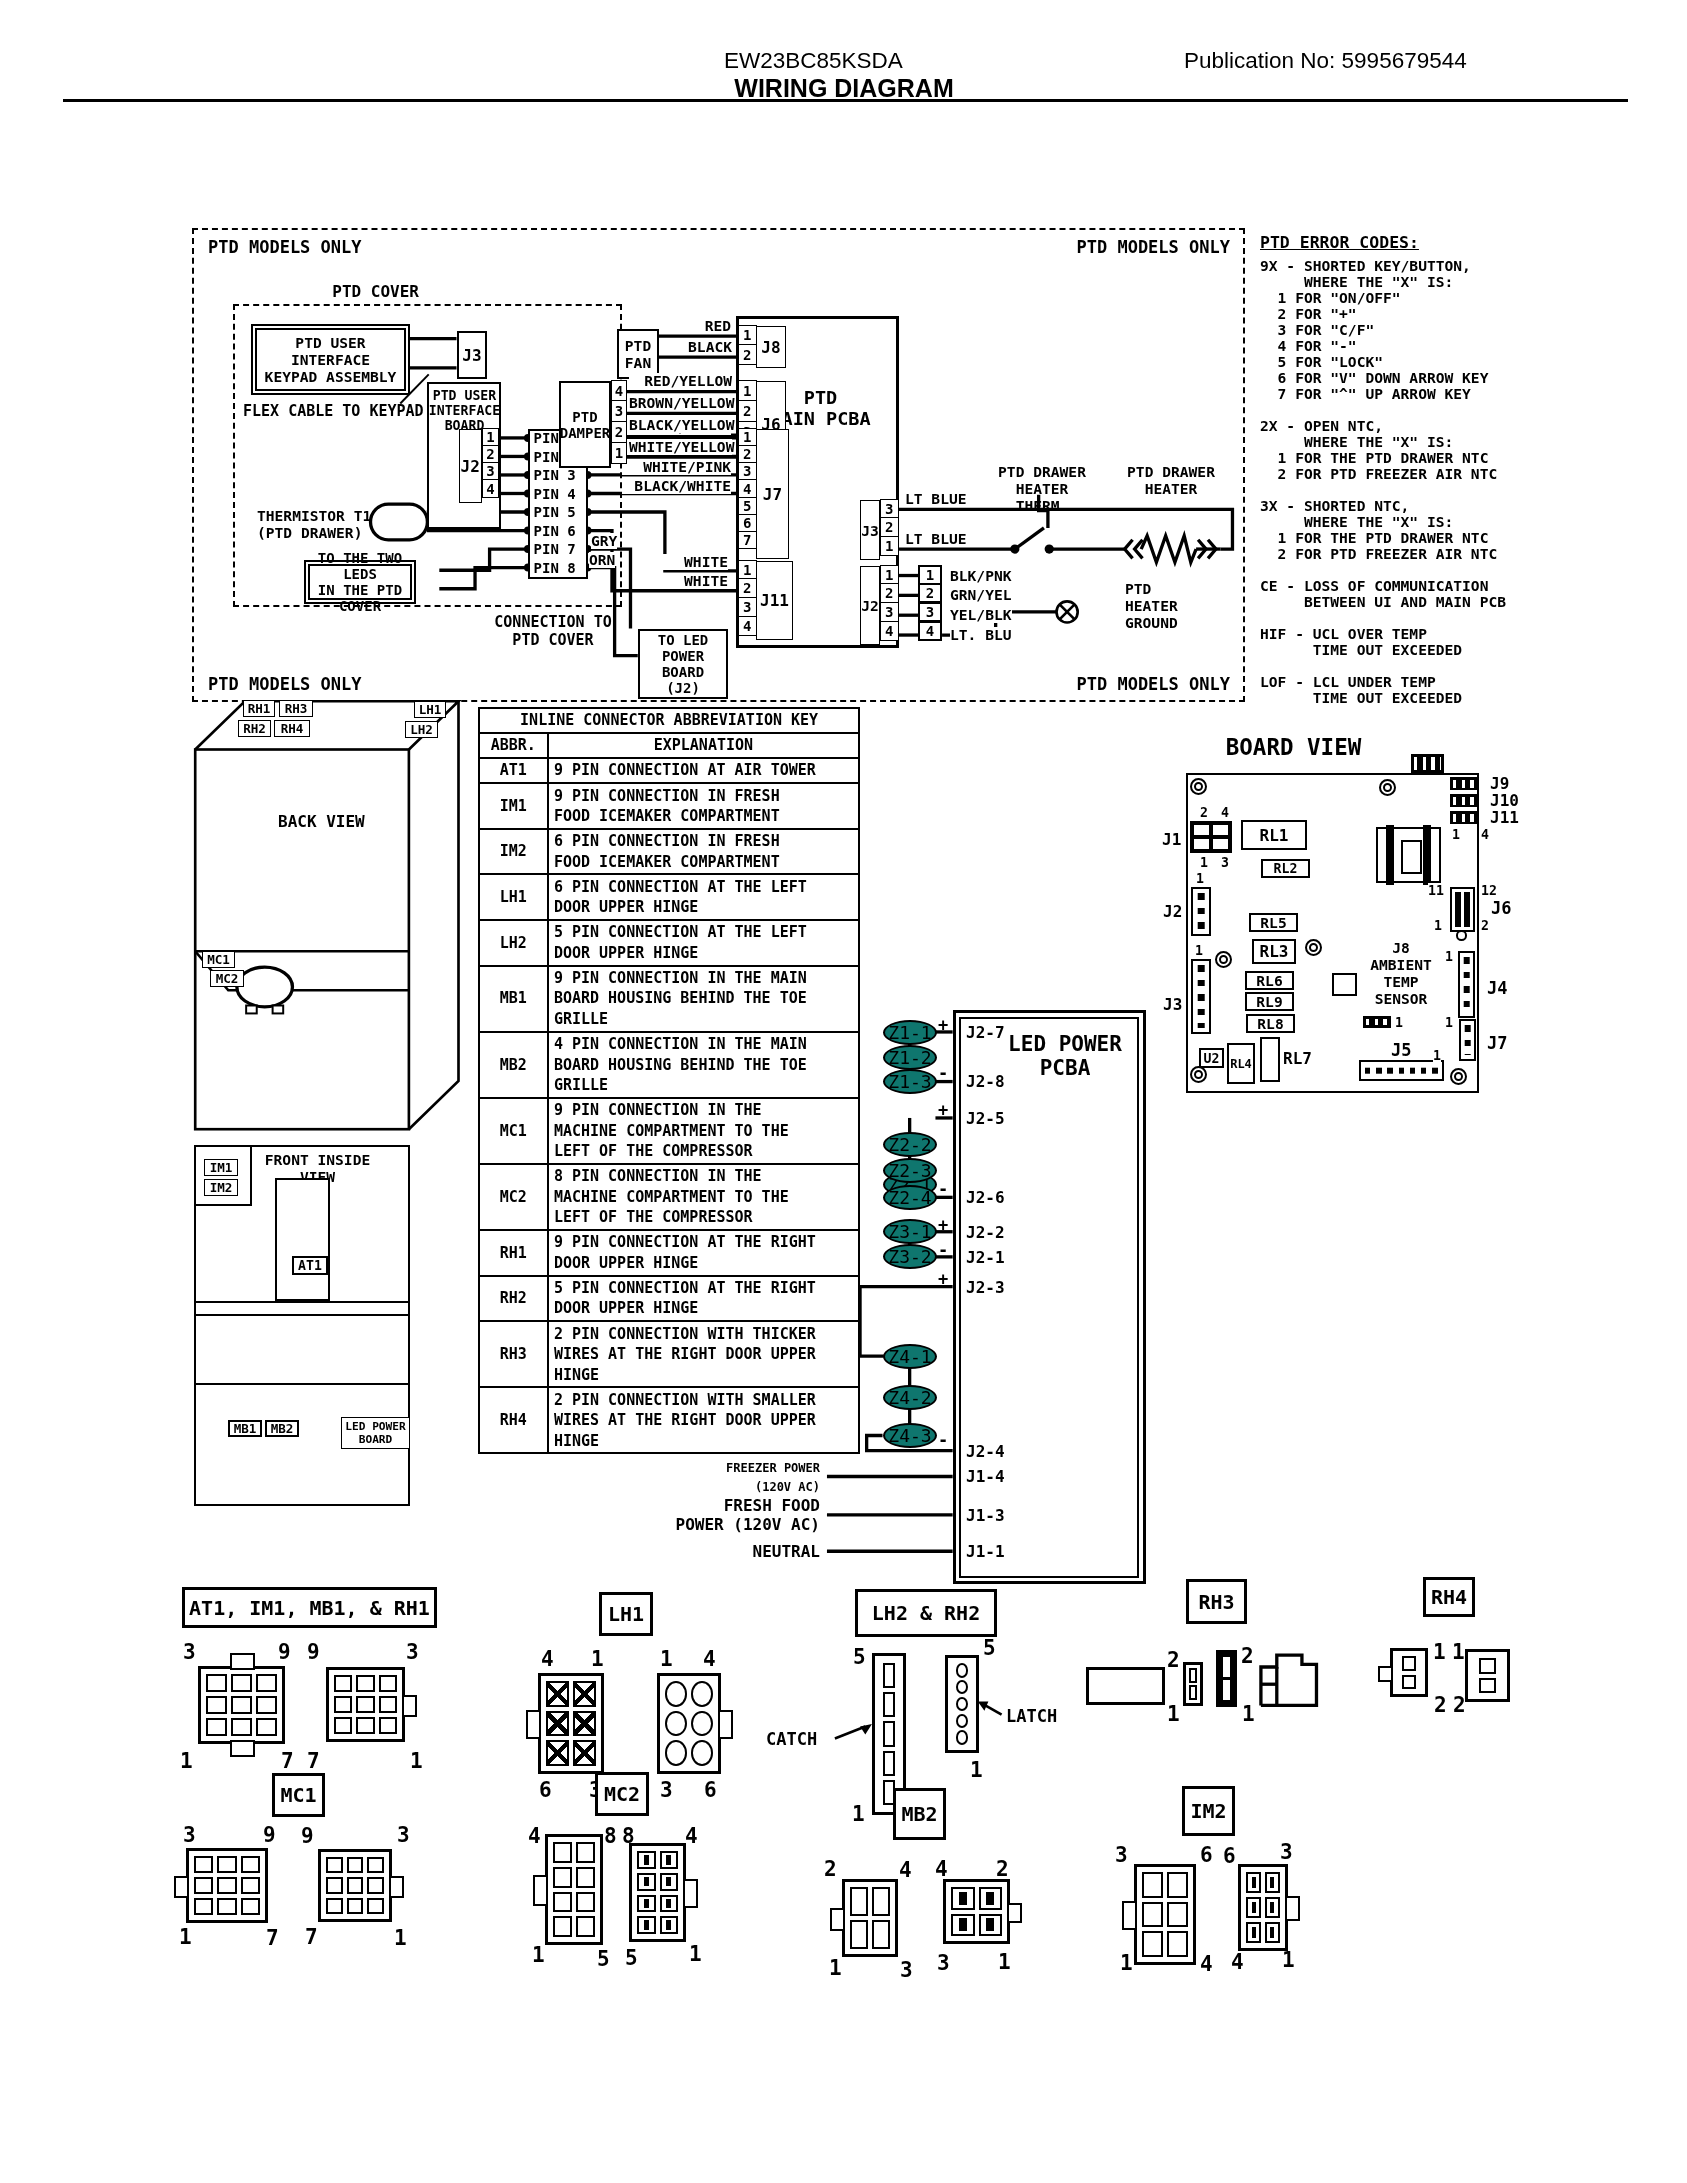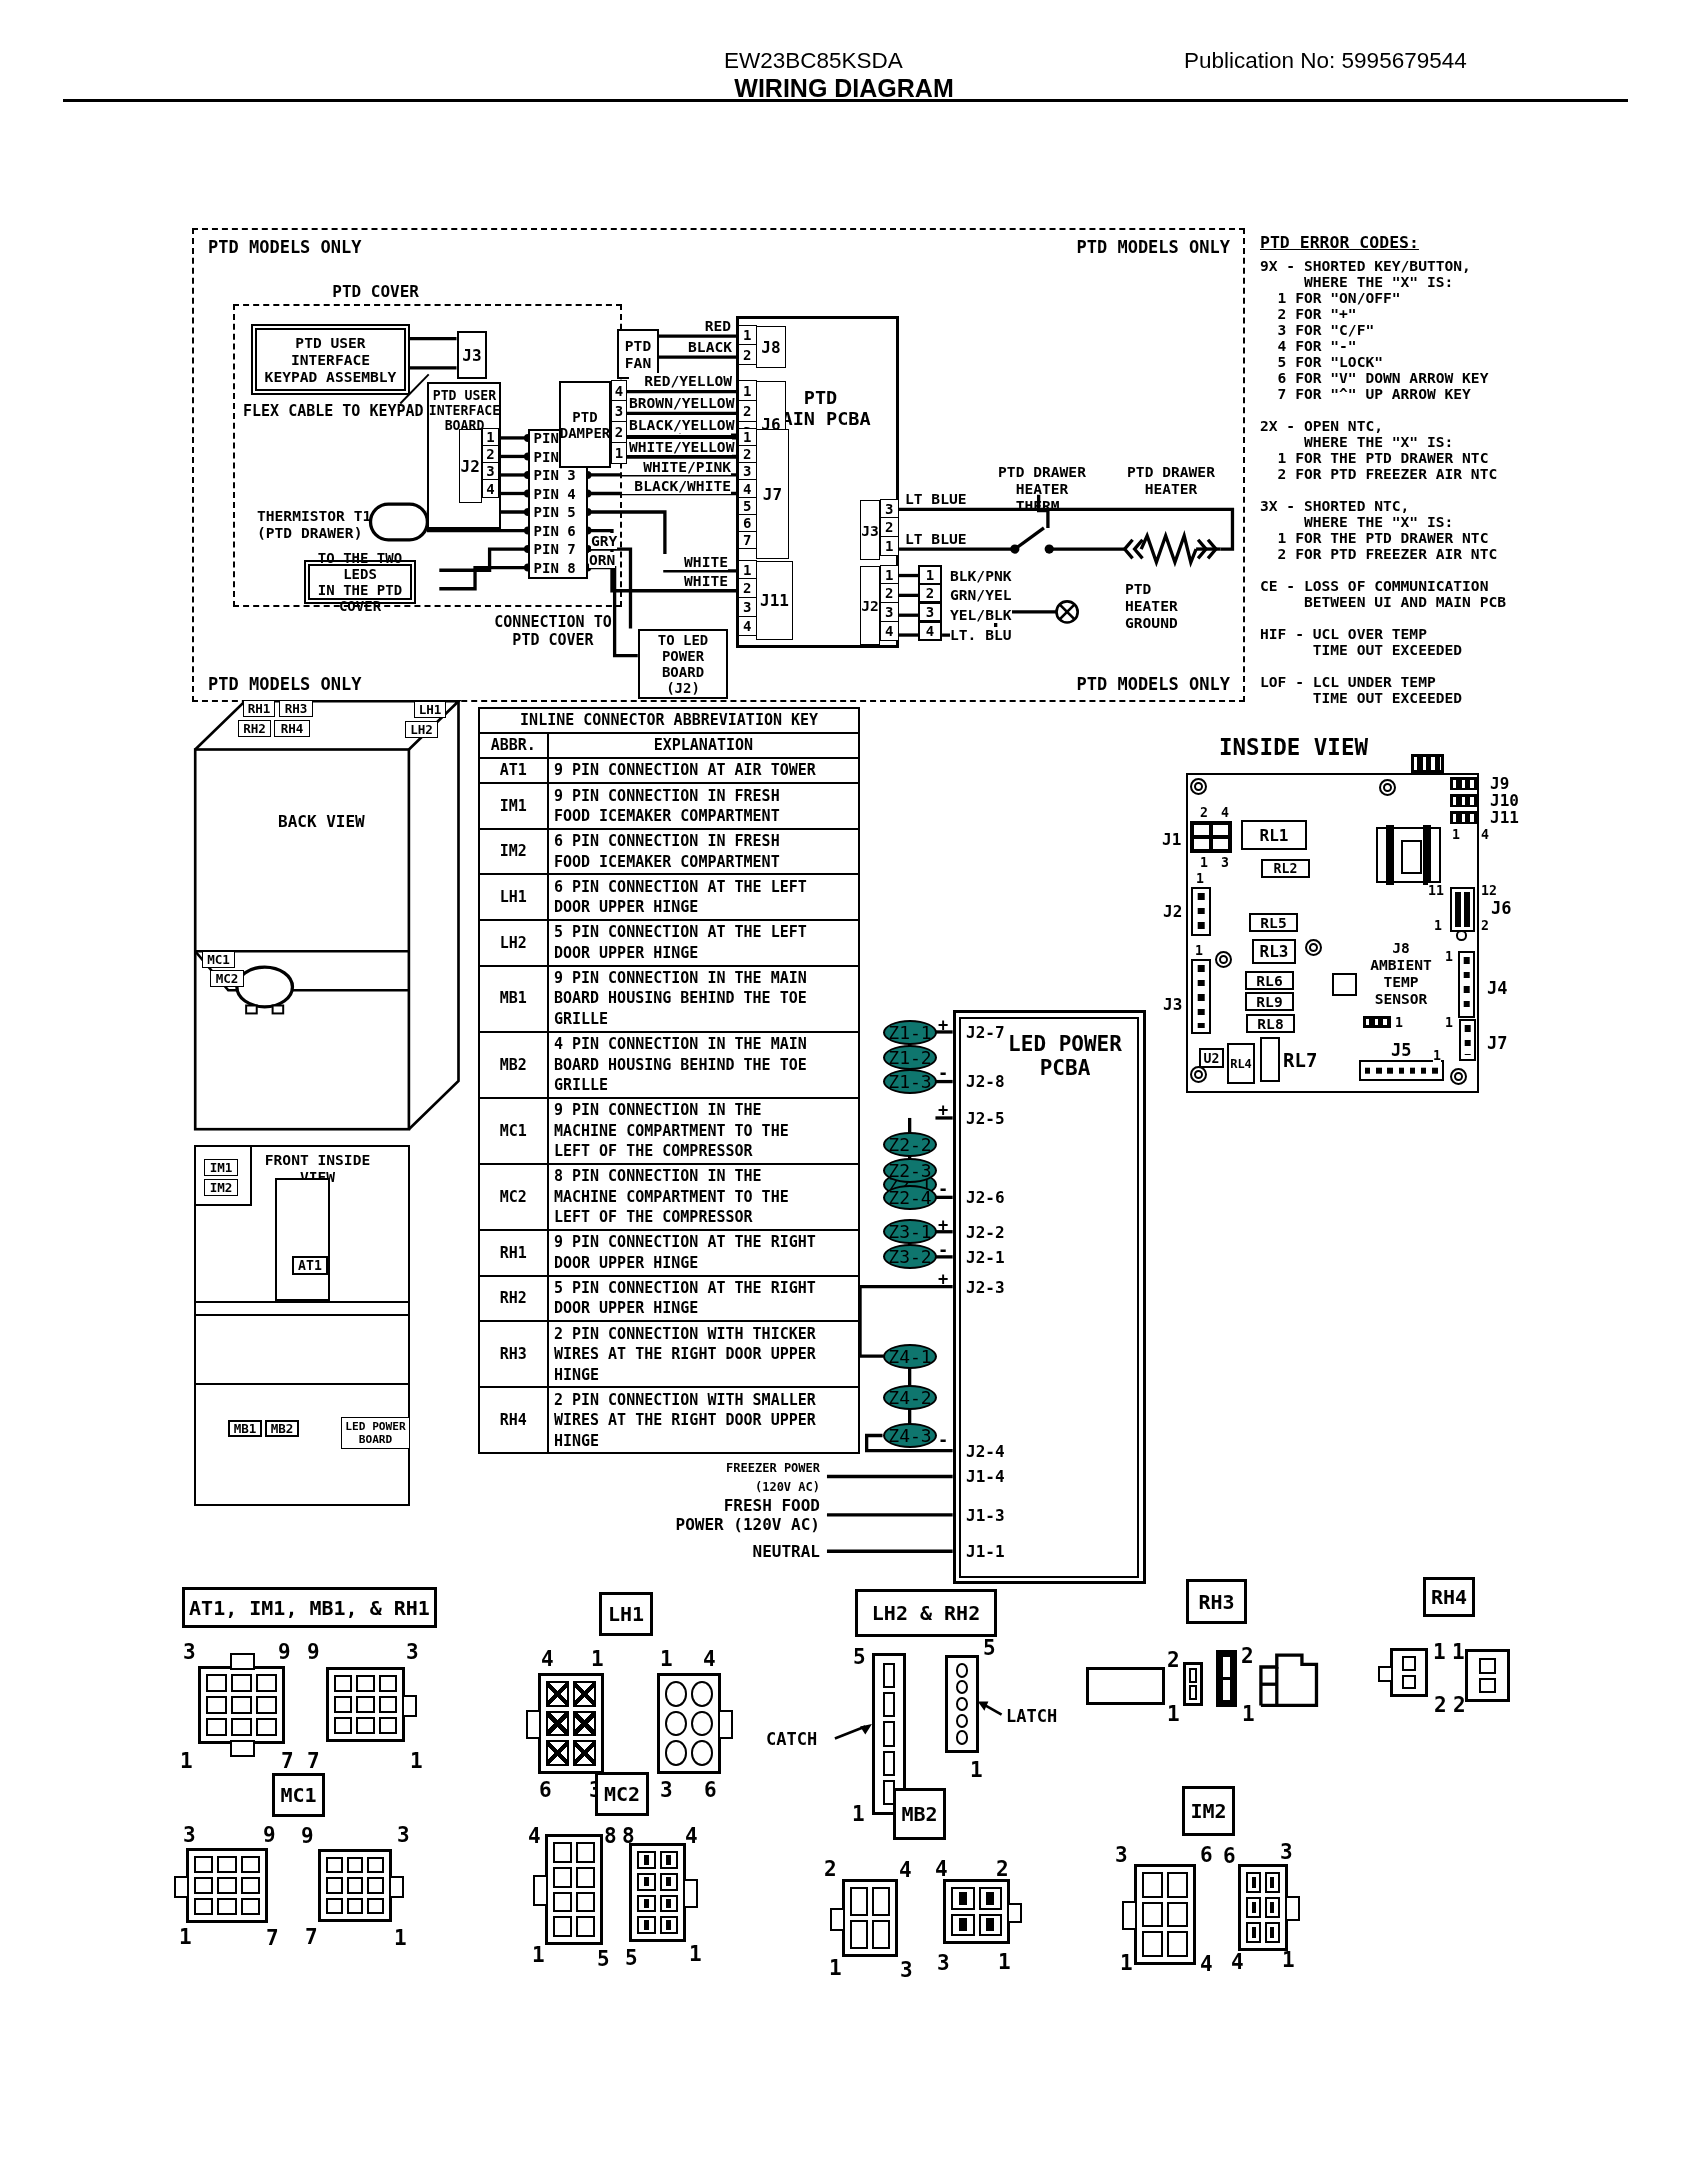--- a/index.html
+++ b/index.html
@@ -585,21 +585,21 @@
   <div class="oval" style="left:883px;top:1385px">Z4-2</div>
   <div class="oval" style="left:883px;top:1423px">Z4-3</div>
 
   <div class="abs t" style="left:665px;top:1459px;width:155px;text-align:right;font-size:12px;line-height:18.5px">FREEZER POWER
 (120V AC)</div>
   <div class="abs t" style="left:665px;top:1497px;width:155px;text-align:right;font-size:16px;line-height:18.5px">FRESH FOOD
 POWER (120V AC)</div>
   <div class="abs t" style="left:665px;top:1542px;width:155px;text-align:right;font-size:16px">NEUTRAL</div>
 
   
-  <div class="abs t ctr" style="left:1211px;top:734px;width:165px;font-size:22.5px">INSIDE VIEW</div>
+  <div class="abs t ctr" style="left:1211px;top:734px;width:165px;font-size:22.5px">BOARD VIEW</div>
   <div class="box" style="left:1186px;top:773px;width:293px;height:320px"></div>
   <div class="mh" style="left:1190px;top:778px"></div>
   <div class="mh" style="left:1379px;top:779px"></div>
   <div class="mh" style="left:1190px;top:1066px"></div>
   <div class="mh" style="left:1450px;top:1068px"></div>
   <div class="mh" style="left:1215px;top:951px"></div>
   <div class="mh" style="left:1305px;top:939px"></div>
   <div class="slits" style="left:1411px;top:754px;width:33px;height:18.5px"></div>
 
   <div class="abs" style="left:1190px;top:821px;width:42px;height:32px;background:#000;display:grid;grid-template-columns:1fr 1fr;grid-template-rows:1fr 1fr;gap:3.3px;padding:4px;box-sizing:border-box">
@@ -642,21 +642,21 @@
   <div class="slab" style="left:1245px;top:992px;width:49px;height:18.5px;font-size:14.6px;border-width:2px">RL9</div>
   <div class="slab" style="left:1246px;top:1014px;width:49px;height:18.5px;font-size:14.6px;border-width:2px">RL8</div>
 
   <div class="pincol" style="left:1191px;top:959px;width:20px;height:75px"></div>
   <div class="blabel sm" style="left:1195px;top:943px">1</div>
   <div class="blabel" style="left:1163px;top:995px;font-size:16px">J3</div>
 
   <div class="slab" style="left:1199px;top:1048px;width:25px;height:20px;font-size:13.2px;border-width:2px">U2</div>
   <div class="slab" style="left:1227px;top:1043px;width:28px;height:41px;font-size:12px;border-width:2px">RL4</div>
   <div class="box" style="left:1260px;top:1037px;width:20px;height:45px;border-width:2px"></div>
-  <div class="blabel" style="left:1283px;top:1049px;font-size:19px">RL7</div>
+  <div class="blabel" style="left:1283px;top:1049px;font-size:16px">RL7</div>
   <div class="box" style="left:1332px;top:973px;width:25px;height:22.5px;border-width:2px"></div>
 
   <div class="box" style="left:1450px;top:887px;width:25px;height:45px;border-width:2px">
     <div style="position:absolute;left:2.6px;top:2.6px;bottom:2.6px;width:6.6px;background:#000"></div>
     <div style="position:absolute;right:2.6px;top:2.6px;bottom:2.6px;width:6.6px;background:#000"></div>
   </div>
   <div class="blabel sm" style="left:1428px;top:883px">11</div>
   <div class="blabel sm" style="left:1481px;top:883px">12</div>
   <div class="blabel sm" style="left:1434px;top:918px">1</div>
   <div class="blabel sm" style="left:1481px;top:918px">2</div>

